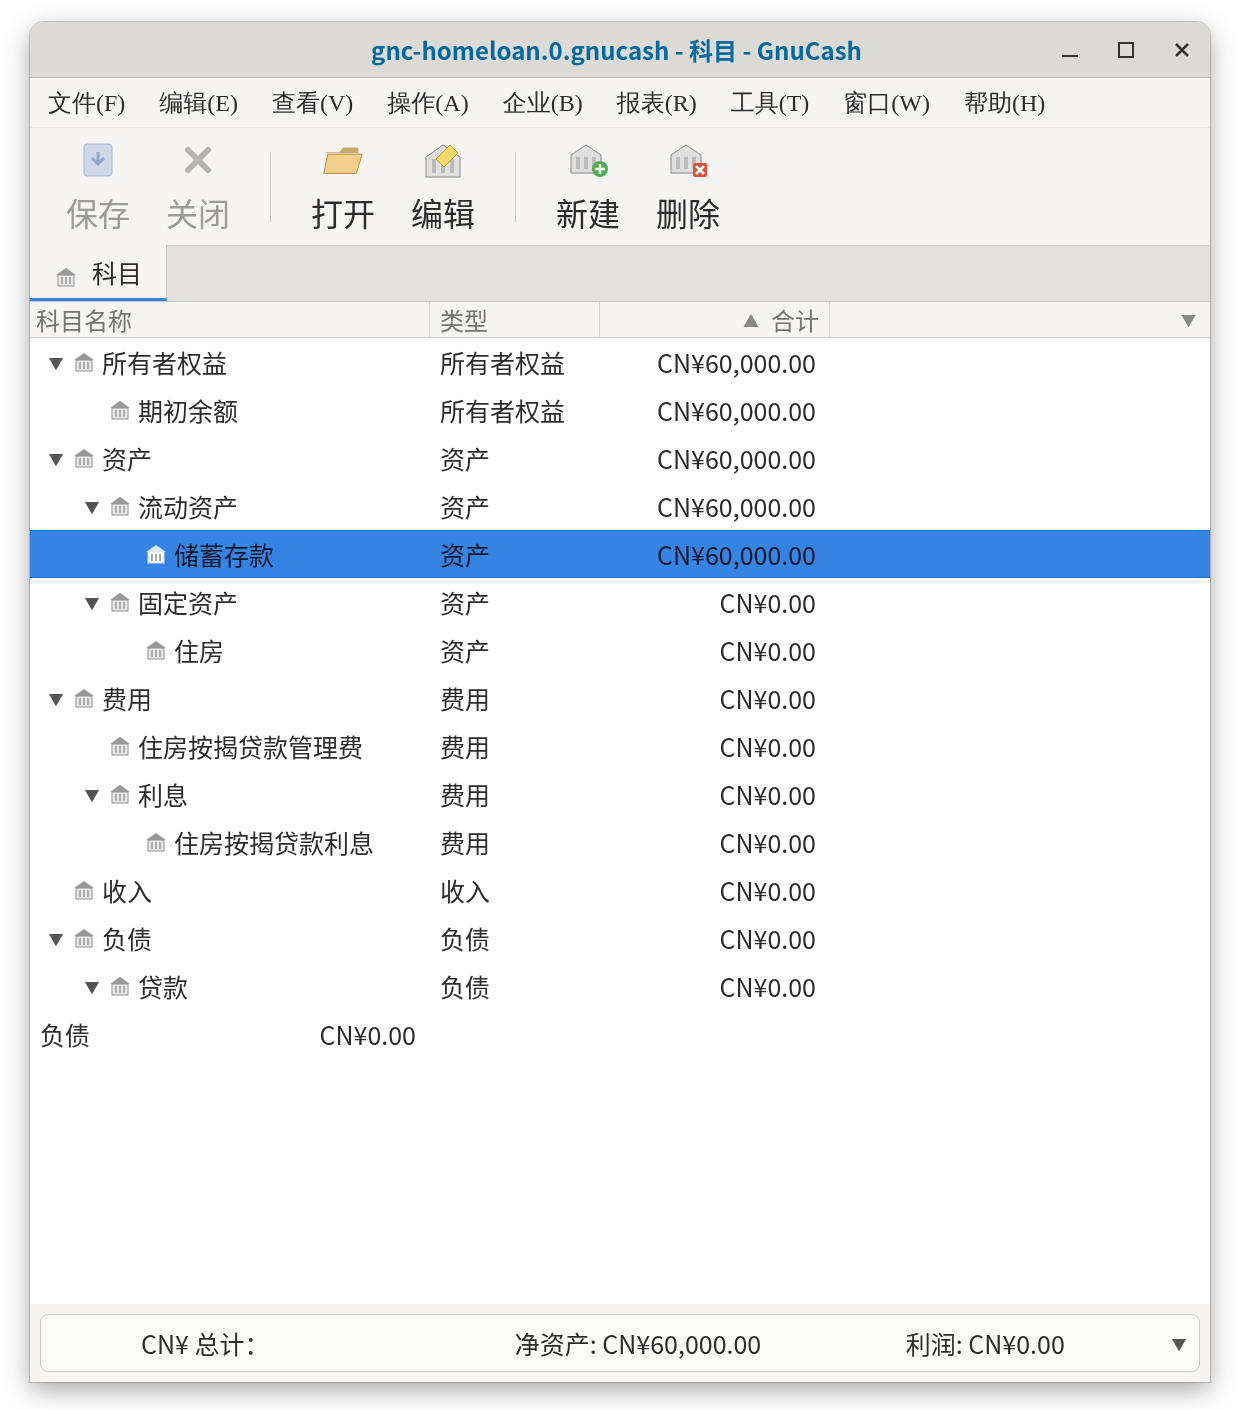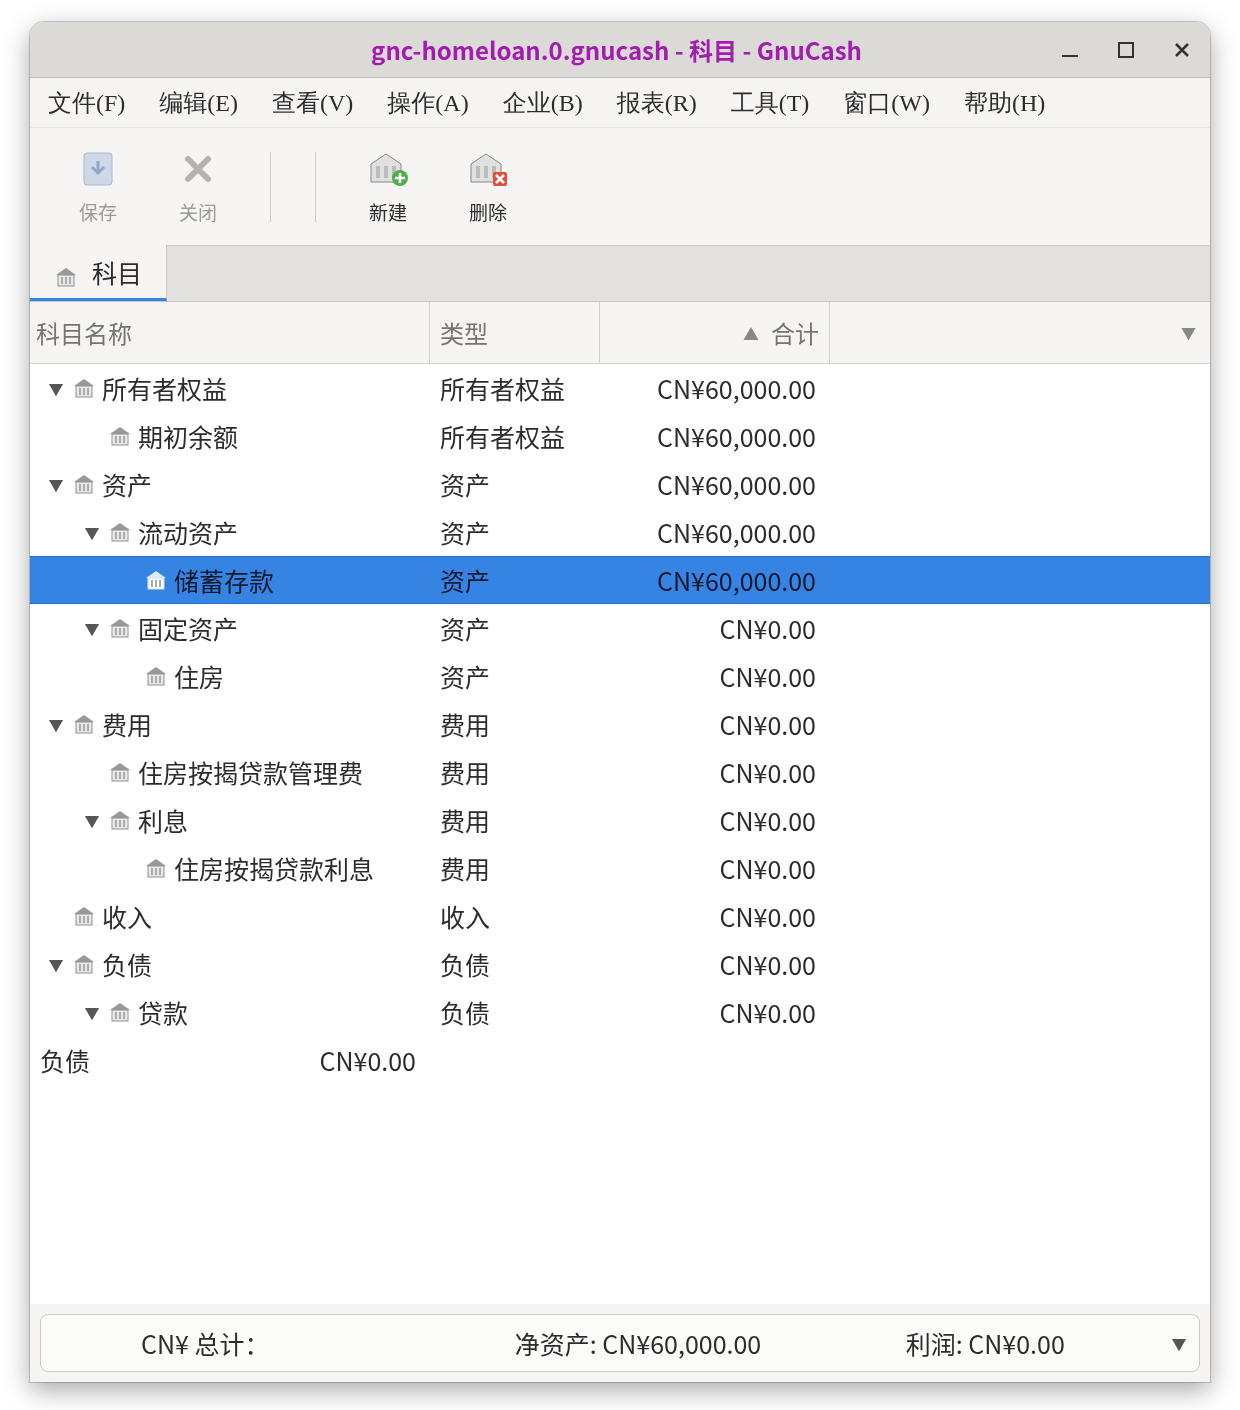--- a/index.html
+++ b/index.html
@@ -26,21 +26,21 @@
     display: flex;
     align-items: center;
     position: relative;
   }
   .titlebar .title {
     position: absolute;
     left: 0; right: 7px;
     text-align: center;
     font-size: 24px;
     font-weight: 600;
-    color: #a21caf;
+    color: #0369a1;
   }
   .titlebar .controls {
     position: absolute;
     right: 14px;
     display: flex;
     gap: 28px;
   }
   .titlebar .controls span {
     width: 28px; height: 28px;
     display: inline-flex;
@@ -75,21 +75,21 @@
     padding: 0 18px;
   }
   .toolbar .group { display: flex; align-items: center; }
   .toolbar .sep { width: 1px; height: 70px; background: #d0cdc9; margin: 0 22px; }
   .tool-btn {
     width: 100px;
     display: flex;
     flex-direction: column;
     align-items: center;
     gap: 8px;
-    font-size: 19px;
+    font-size: 32px;
     color: #2c2c2c;
     cursor: pointer;
   }
   .tool-btn.disabled { color: #9d9a97; cursor: default; }
   .tool-btn .ico { width: 42px; height: 42px; display: flex; align-items: center; justify-content: center; }
 
   
   .tabbar {
     height: 56px;
     background: #e3e1de;
@@ -106,21 +106,21 @@
     display: flex;
     align-items: center;
     gap: 14px;
     font-size: 25px;
     color: #2c2c2c;
   }
   .tab .ico-acct { width: 24px; height: 24px; }
 
   
   .tbl-header {
-    height: 62px;
+    height: 36px;
     background: #f6f5f4;
     border-bottom: 1px solid #d2d0cd;
     display: flex;
     font-size: 24px;
     color: #77736f;
   }
   .tbl-header > div {
     display: flex;
     align-items: center;
     border-right: 1px solid #d2d0cd;
@@ -251,20 +251,43 @@
       <div class="tool-btn disabled">
         <span class="ico">
           <svg width="36" height="36" viewBox="0 0 36 36">
               <path d="M8 8 L28 28 M28 8 L8 28" stroke="#b5b2af" stroke-width="6" stroke-linecap="round"></path>
             </svg>
         </span>
         <span>关闭</span>
       </div>
     </div>
     <div class="sep"></div>
+    <div class="group">
+      <div class="tool-btn">
+        <span class="ico">
+          <svg width="44" height="40" viewBox="0 0 44 40">
+              <path d="M4 12 h14 l4 -5 h16 v6 H4z" fill="#c9a96a"></path>
+              <path d="M6 14 h36 l-6 20 H2z" fill="#f2d08c" stroke="#b58b3d"></path>
+            </svg>
+        </span>
+        <span>打开</span>
+      </div>
+      <div class="tool-btn">
+        <span class="ico">
+          <svg width="42" height="42" viewBox="0 0 42 42">
+              <path d="M4 18 L21 6 L38 18 v20 H4z" fill="#e0e0e0" stroke="#888"></path>
+              <rect x="10" y="20" width="4" height="14" fill="#bbb"></rect>
+              <rect x="19" y="20" width="4" height="14" fill="#bbb"></rect>
+              <rect x="28" y="20" width="4" height="14" fill="#bbb"></rect>
+              <path d="M28 6 l8 8 l-14 14 l-8 -8z" fill="#ffd76a" stroke="#c79a1f"></path>
+            </svg>
+        </span>
+        <span>编辑</span>
+      </div>
+    </div>
     <div class="sep"></div>
     <div class="group">
       <div class="tool-btn">
         <span class="ico">
           <svg width="42" height="42" viewBox="0 0 42 42">
               <path d="M4 16 L19 6 L34 16 v18 H4z" fill="#e0e0e0" stroke="#888"></path>
               <rect x="9" y="18" width="4" height="12" fill="#bbb"></rect>
               <rect x="17" y="18" width="4" height="12" fill="#bbb"></rect>
               <rect x="25" y="18" width="4" height="12" fill="#bbb"></rect>
               <circle cx="33" cy="30" r="8" fill="#4caf50"></circle>

